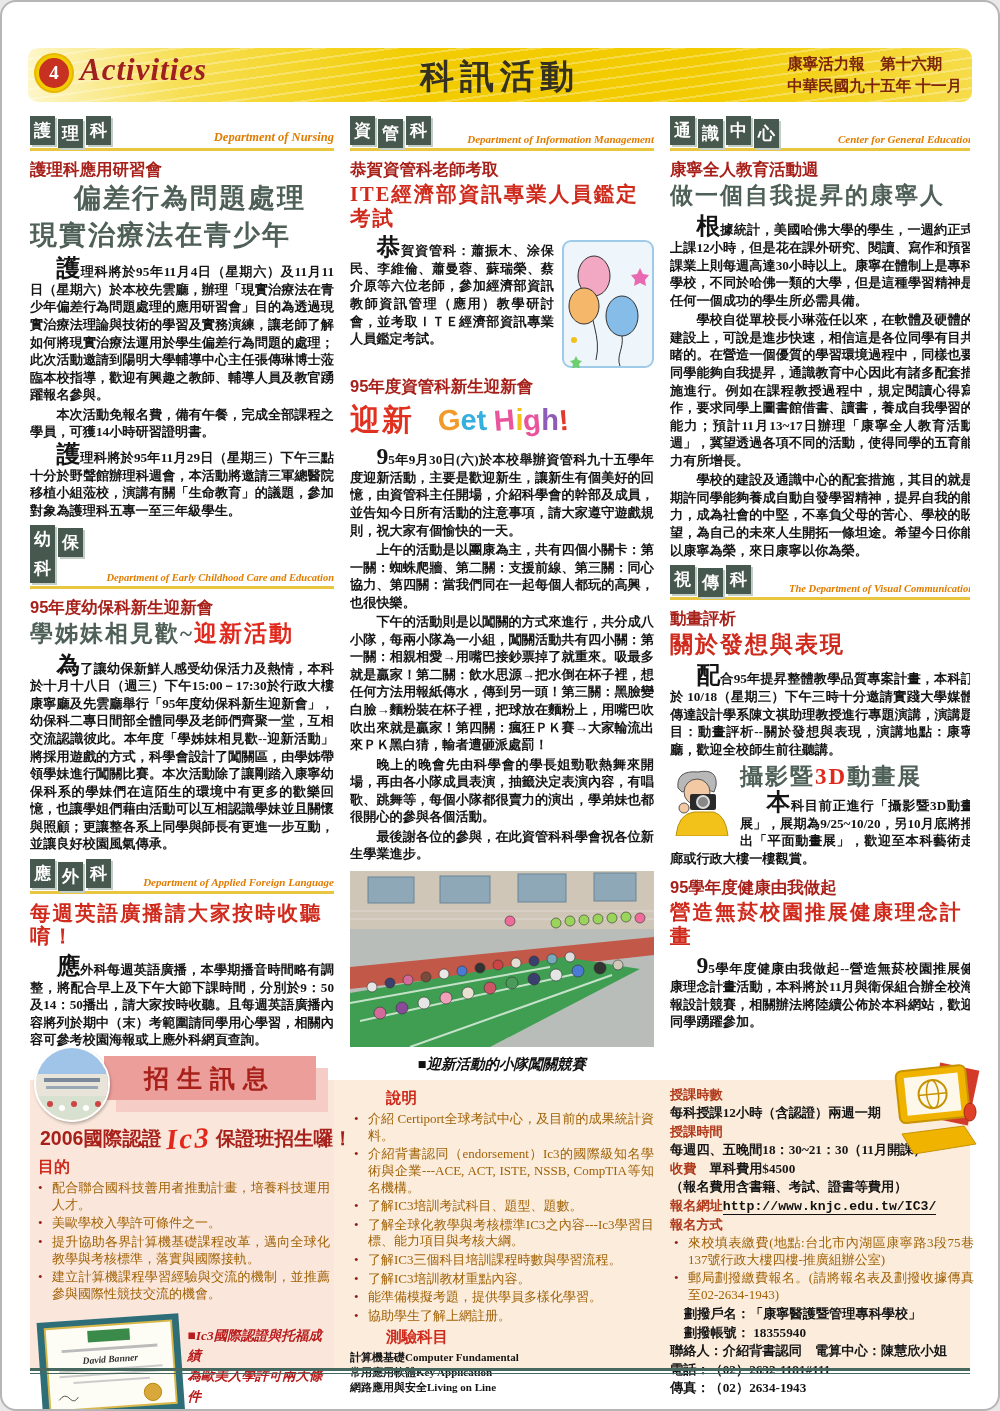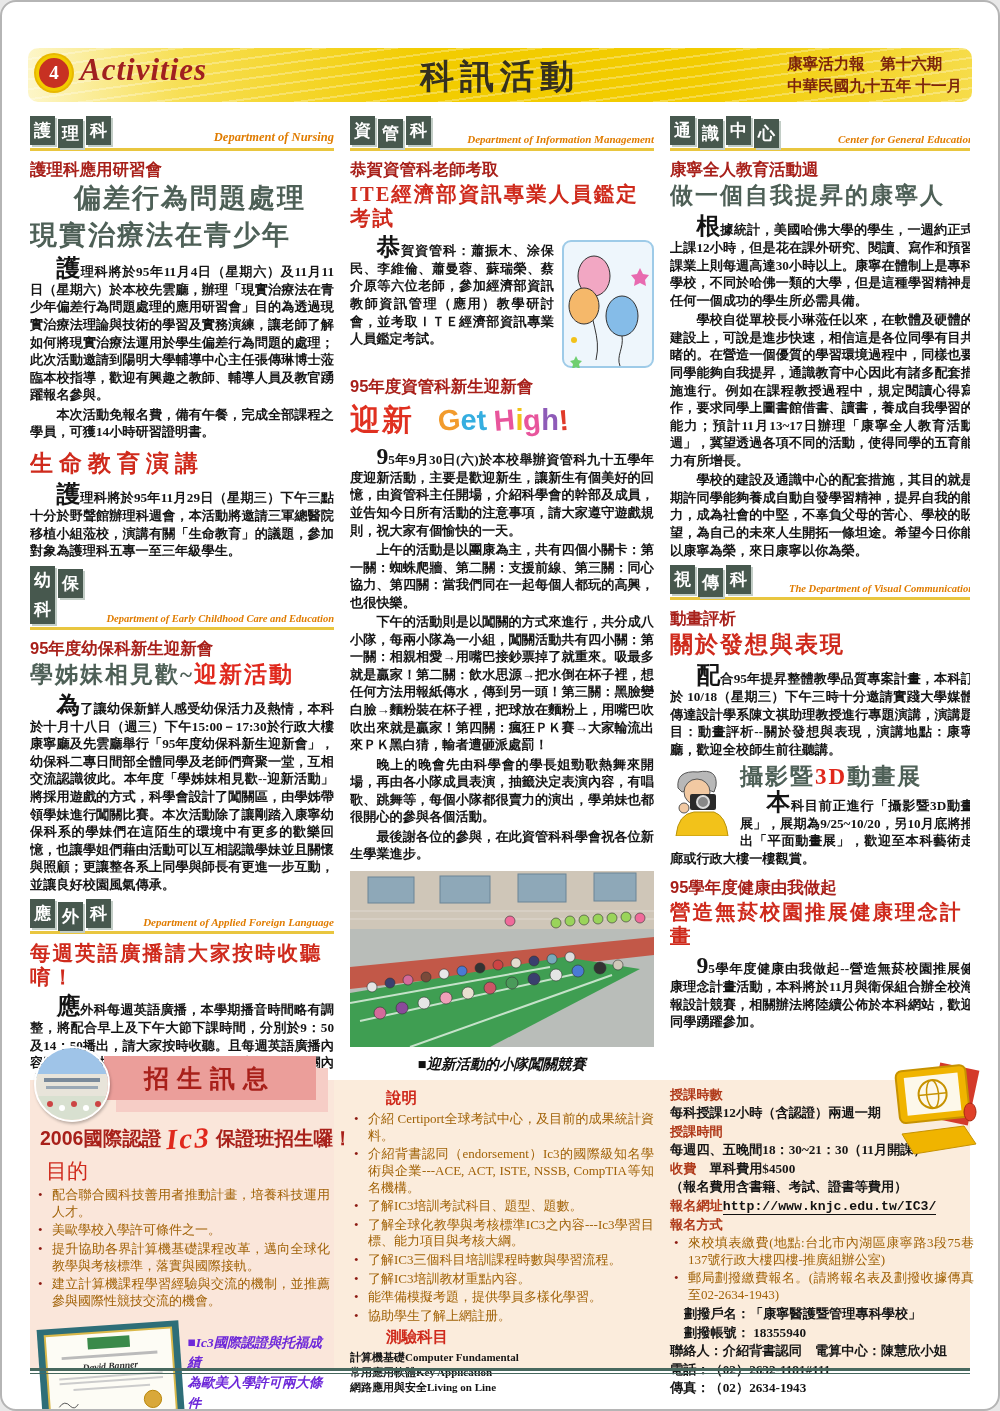--- a/index.html
+++ b/index.html
@@ -64,27 +64,27 @@
   .adm-box span{color:#a8201a;font-family:"Liberation Sans",sans-serif;font-weight:bold;
     font-size:25px;letter-spacing:8px;}
   .adm-circle{position:absolute;left:0;top:-6px;width:72px;height:72px;border-radius:50%;
     overflow:hidden;border:2px solid #fff;box-shadow:1px 2px 3px rgba(0,0,0,.25);}
   .ic3-head{margin:6px 0 2px;color:#a8201a;font-family:"Liberation Sans",sans-serif;
     font-weight:bold;font-size:19.5px;display:flex;align-items:center;flex-wrap:nowrap;white-space:nowrap;}
   .sqbullet{display:inline-block;width:12px;height:12px;background:#8c1a12;
     box-shadow:3px 3px 0 #d98a80;margin-right:6px;}
   .ic3-red{color:#e0281c;font-style:italic;font-size:29px;letter-spacing:2px;margin:0 5px;
     font-family:"Liberation Serif",serif;font-weight:bold;transform:rotate(-3deg);display:inline-block;}
-  .goal-label{color:#cf2a1c;font-family:"Liberation Sans",sans-serif;font-weight:normal;font-size:21px;margin:2px 12px;}
+  .goal-label{color:#cf2a1c;font-family:"Liberation Sans",sans-serif;font-weight:bold;font-size:16px;margin:2px 4px;}
   ul.blist{margin:0;padding:0 0 0 4px;list-style:none;}
   ul.blist li{position:relative;padding-left:14px;text-align:justify;font-weight:normal;
     font-size:13px;line-height:1.28;color:#a16207;margin-bottom:2px;}
   ul.blist li::before{content:"•";position:absolute;left:0;color:#8c1a12;}
   .certrow{display:flex;align-items:center;margin-top:8px;}
-  .cert-cap{font-weight:bold;font-style:italic;font-size:13.5px;line-height:1.5;color:#6d28d9;}
+  .cert-cap{font-weight:bold;font-style:italic;font-size:13.5px;line-height:1.5;color:#b91c1c;}
   
   .sec-label{color:#cf2a1c;font-family:"Liberation Sans",sans-serif;font-weight:bold;font-size:15.5px;margin:2px 0;padding-left:36px;}
   .mono{font-family:"Liberation Mono","DejaVu Sans Mono",monospace;}
   .plain{font-weight:bold;font-size:11px;line-height:1.38;color:#151515;}
   .inforow{font-weight:bold;font-size:13.2px;line-height:1.4;color:#151515;}
   .inforow .lbl{color:#b03a1a;font-family:"Liberation Sans",sans-serif;}
   .link{color:#111;border-bottom:1.5px solid #111;}
   .pcpic{position:absolute;right:-6px;top:-22px;}
   
   .gphoto{margin-top:6px;}
@@ -113,21 +113,20 @@
         <span class="dept-en">Department of Nursing</span>
       </div>
       <div class="kicker">護理科應用研習會</div>
       <div class="btitle t28 indent2">偏差行為問題處理</div>
       <div class="btitle t28">現實治療法在青少年</div>
       <div class="paras lead">
           <p>護理科將於95年11月4日（星期六）及11月11日（星期六）於本校先雲廳，辦理「現實治療法在青少年偏差行為問題處理的應用研習會」目的為透過現實治療法理論與技術的學習及實務演練，讓老師了解如何將現實治療法運用於學生偏差行為問題的處理；此次活動邀請到陽明大學輔導中心主任張傳琳博士蒞臨本校指導，歡迎有興趣之教師、輔導人員及教官踴躍報名參與。</p>
           <p>本次活動免報名費，備有午餐，完成全部課程之學員，可獲14小時研習證明書。</p>
         </div>
 
-      <div class="btitle red t24" style="letter-spacing:6px;margin-top:10px;">生命教育演講</div>
       <div class="paras lead">
           <p>護理科將於95年11月29日（星期三）下午三點十分於野聲館辦理科週會，本活動將邀請三軍總醫院移植小組蒞校，演講有關「生命教育」的議題，參加對象為護理科五專一至三年級學生。</p>
         </div>
 
       <div class="dept">
         <span><span class="tag-ch">幼</span><span class="tag-ch">保</span><span class="tag-ch">科</span></span>
         <span class="dept-en" style="font-size:10.5px">Department of Early Childhood Care and Education</span>
       </div>
       <div class="kicker">95年度幼保科新生迎新會</div>
       <div class="btitle t24">

